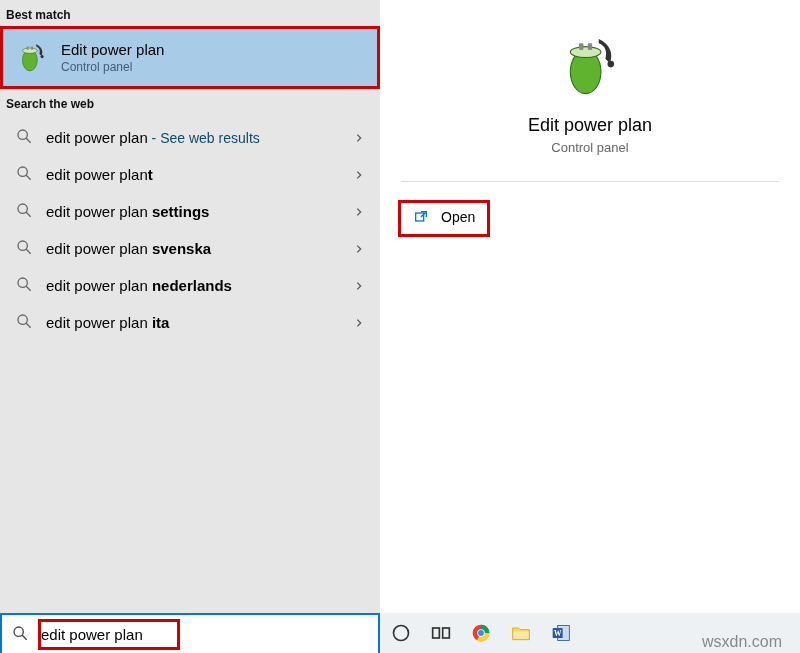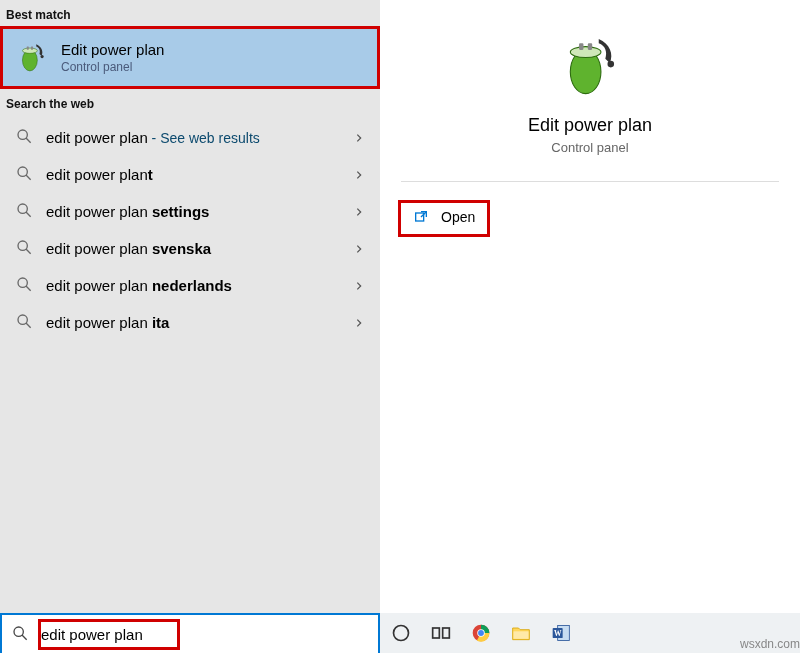--- a/index.html
+++ b/index.html
@@ -134,22 +134,22 @@
     height: 40px;
     background: #eef1f3;
     display: flex;
     align-items: center;
     padding-left: 10px;
     gap: 18px;
   }
   .tb-icon { width: 22px; height: 22px; display: flex; align-items: center; justify-content: center; }
   .watermark {
     position: absolute;
-    right: 0; bottom: 2px;
-    font-size: 12px;
+    right: 18px; bottom: 2px;
+    font-size: 16px;
     color: #888;
   }
 </style>
 </head>
 <body>
 
 <div class="container">
 
   <div class="left-panel">
     <div class="section-header">Best match</div>

